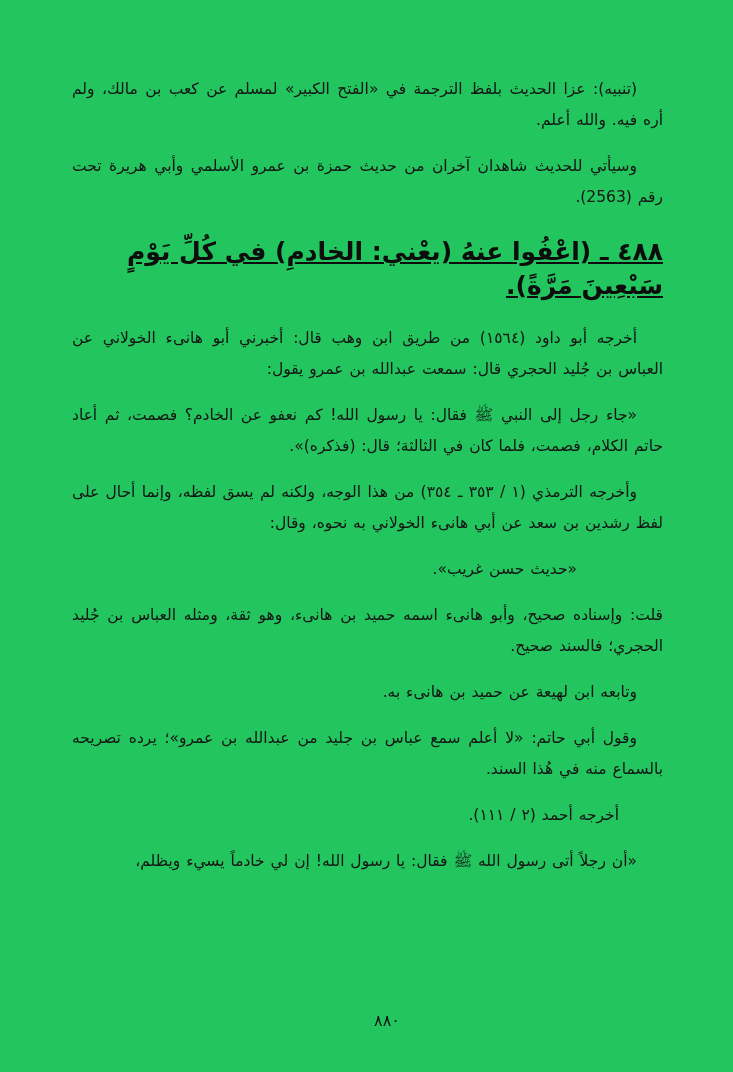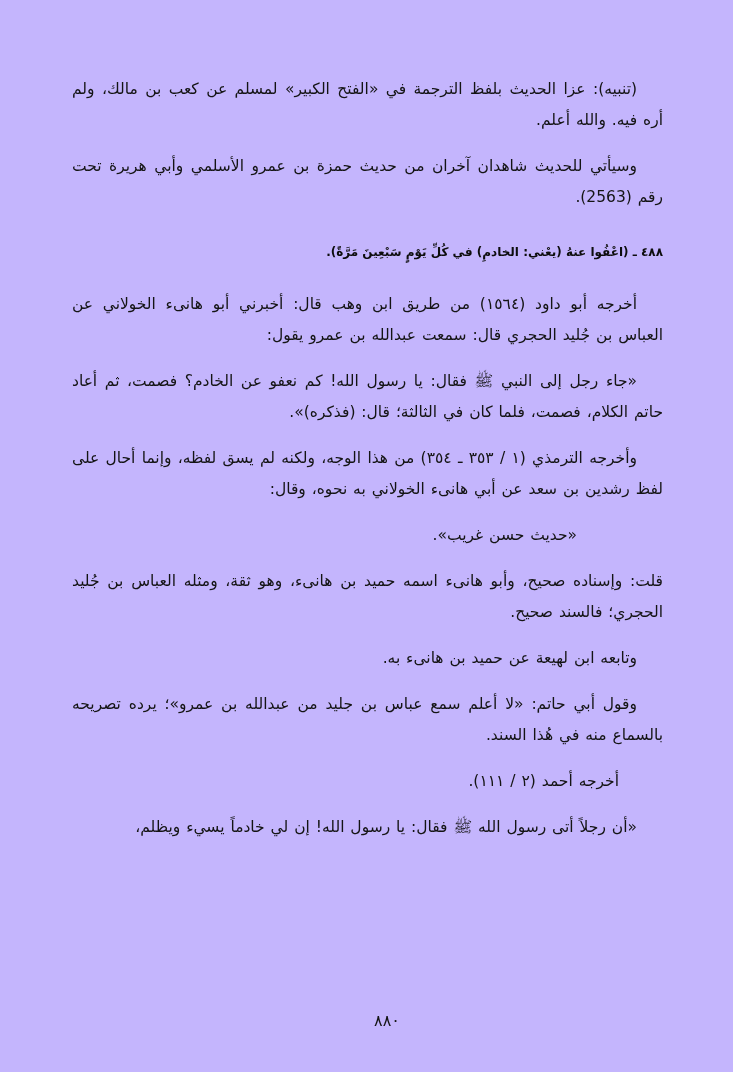--- a/index.html
+++ b/index.html
@@ -5,43 +5,44 @@
   html, body {
     margin: 0;
     padding: 0;
     background: #ffffff;
   }
   .scan-page {
     position: relative;
     width: 733px;
     height: 1072px;
     margin: 0 auto;
-    background: #c4b5fd;
+    background: #22c55e;
     box-sizing: border-box;
     padding: 74px 70px 0 72px;
     direction: rtl;
     font-family: "DejaVu Sans", sans-serif;
     color: #141414;
     overflow: hidden;
   }
   .text-block p {
     margin: 0 0 15px 0;
     font-size: 15.5px;
     line-height: 31px;
     text-align: justify;
     text-indent: 26px;
     word-spacing: 1px;
   }
   .hadith-heading {
     margin: 22px 0 20px 0;
-    font-size: 12px;
+    font-size: 25px;
     font-weight: bold;
     line-height: 34px;
     text-indent: 0;
     color: #0d0d0d;
+    text-decoration: underline;
   }
   .no-indent { text-indent: 0 !important; }
   .indent-md { text-indent: 44px !important; }
   .indent-lg { text-indent: 86px !important; }
   .page-number {
     position: absolute;
     bottom: 42px;
     left: 0;
     right: 0;
     text-align: center;

